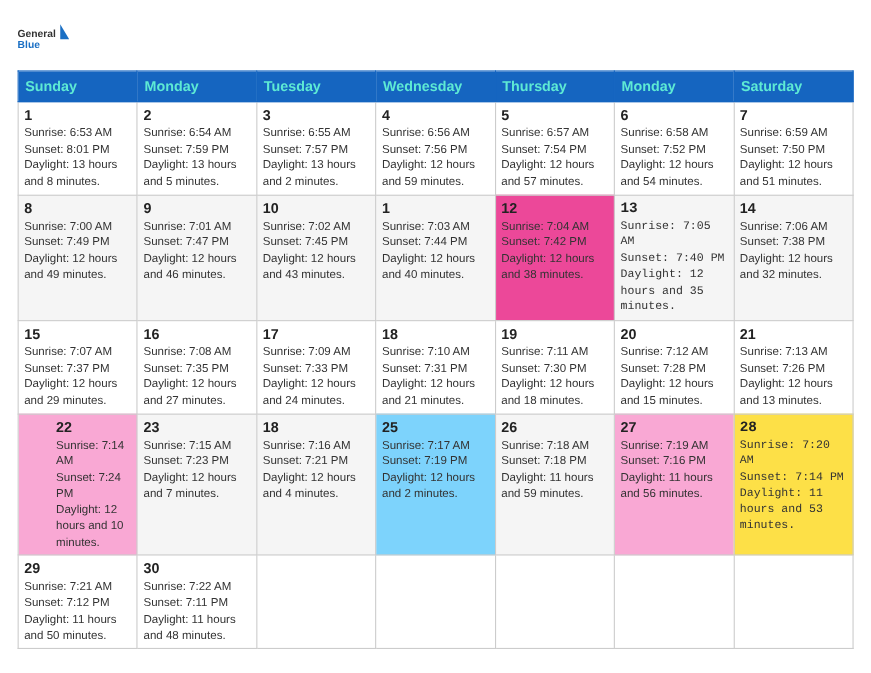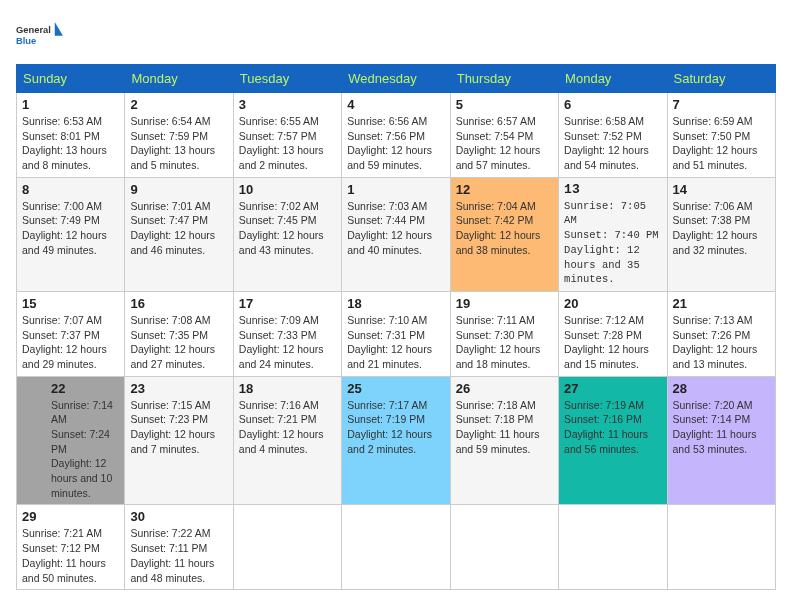--- a/index.html
+++ b/index.html
@@ -35,25 +35,25 @@
       font-size: 14px;
       color: #555;
     }
     .calendar {
       width: 100%;
       border-collapse: collapse;
       font-size: 11px;
     }
     .calendar th {
       background-color: #1565c0;
-      color: #bef264;
+      color: #5eead4;
       text-align: left;
       padding: 6px 6px;
       font-size: 13px;
-      font-weight: normal;
+      font-weight: bold;
       border: 1px solid #1565c0;
     }
     .calendar td {
       vertical-align: top;
       padding: 4px 5px;
       border: 1px solid #ccc;
       width: calc(100% / 7);
       min-height: 80px;
       background: #fff;
     }
@@ -190,21 +190,21 @@
         </div>
       </td>
         <td style="background: rgb(245, 245, 245);">
         <span class="day-num">1</span>
         <div class="day-info">
           Sunrise: 7:03 AM<br>
           Sunset: 7:44 PM<br>
           Daylight: 12 hours and 40 minutes.
         </div>
       </td>
-        <td style="background: #fdba74;">
+        <td style="background: #ec4899;">
         <span class="day-num">12</span>
         <div class="day-info">
           Sunrise: 7:04 AM<br>
           Sunset: 7:42 PM<br>
           Daylight: 12 hours and 38 minutes.
         </div>
       </td>
         <td style="background: rgb(245, 245, 245); font-family: Liberation Mono, monospace;">
         <span class="day-num">13</span>
         <div class="day-info">
@@ -274,21 +274,21 @@
         <td>
         <span class="day-num">21</span>
         <div class="day-info">
           Sunrise: 7:13 AM<br>
           Sunset: 7:26 PM<br>
           Daylight: 12 hours and 13 minutes.
         </div>
       </td>
       </tr>
       <tr>
-        <td style="background: #a3a3a3; padding-left: 34px;">
+        <td style="background: #f9a8d4; padding-left: 34px;">
         <span class="day-num">22</span>
         <div class="day-info">
           Sunrise: 7:14 AM<br>
           Sunset: 7:24 PM<br>
           Daylight: 12 hours and 10 minutes.
         </div>
       </td>
         <td style="background: rgb(245, 245, 245);">
         <span class="day-num">23</span>
         <div class="day-info">
@@ -314,29 +314,29 @@
         </div>
       </td>
         <td style="background: rgb(245, 245, 245);">
         <span class="day-num">26</span>
         <div class="day-info">
           Sunrise: 7:18 AM<br>
           Sunset: 7:18 PM<br>
           Daylight: 11 hours and 59 minutes.
         </div>
       </td>
-        <td style="background: #14b8a6;">
+        <td style="background: #f9a8d4;">
         <span class="day-num">27</span>
         <div class="day-info">
           Sunrise: 7:19 AM<br>
           Sunset: 7:16 PM<br>
           Daylight: 11 hours and 56 minutes.
         </div>
       </td>
-        <td style="background: #c4b5fd;">
+        <td style="background: #fde047; font-family: Liberation Mono, monospace;">
         <span class="day-num">28</span>
         <div class="day-info">
           Sunrise: 7:20 AM<br>
           Sunset: 7:14 PM<br>
           Daylight: 11 hours and 53 minutes.
         </div>
       </td>
       </tr>
       <tr>
         <td>

